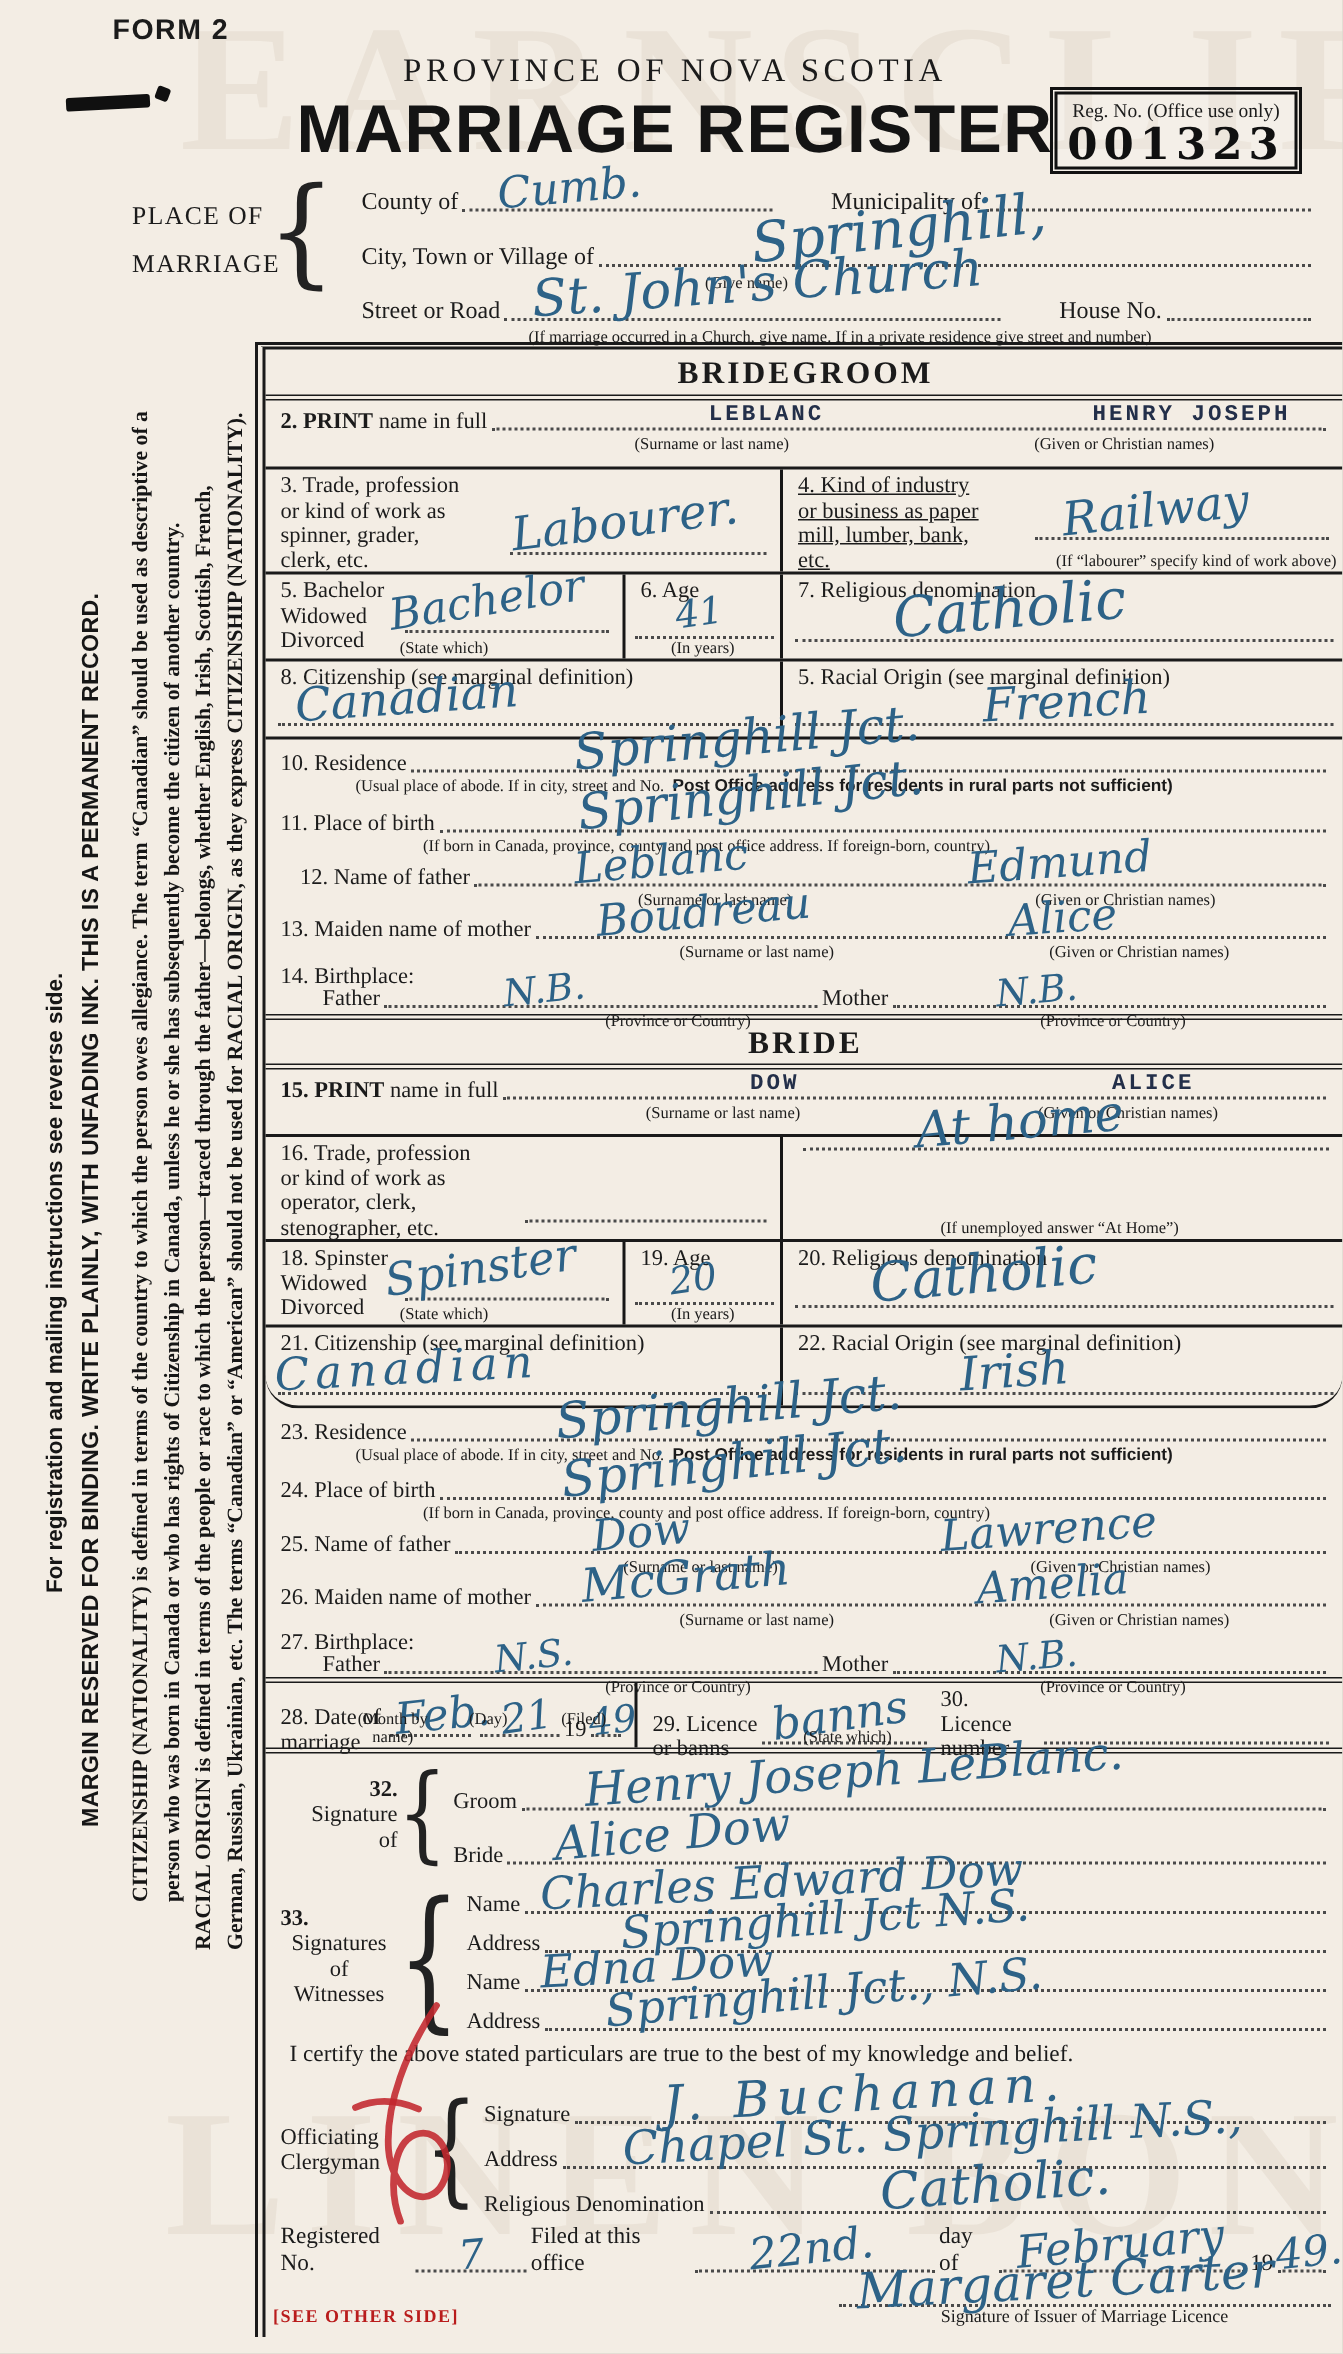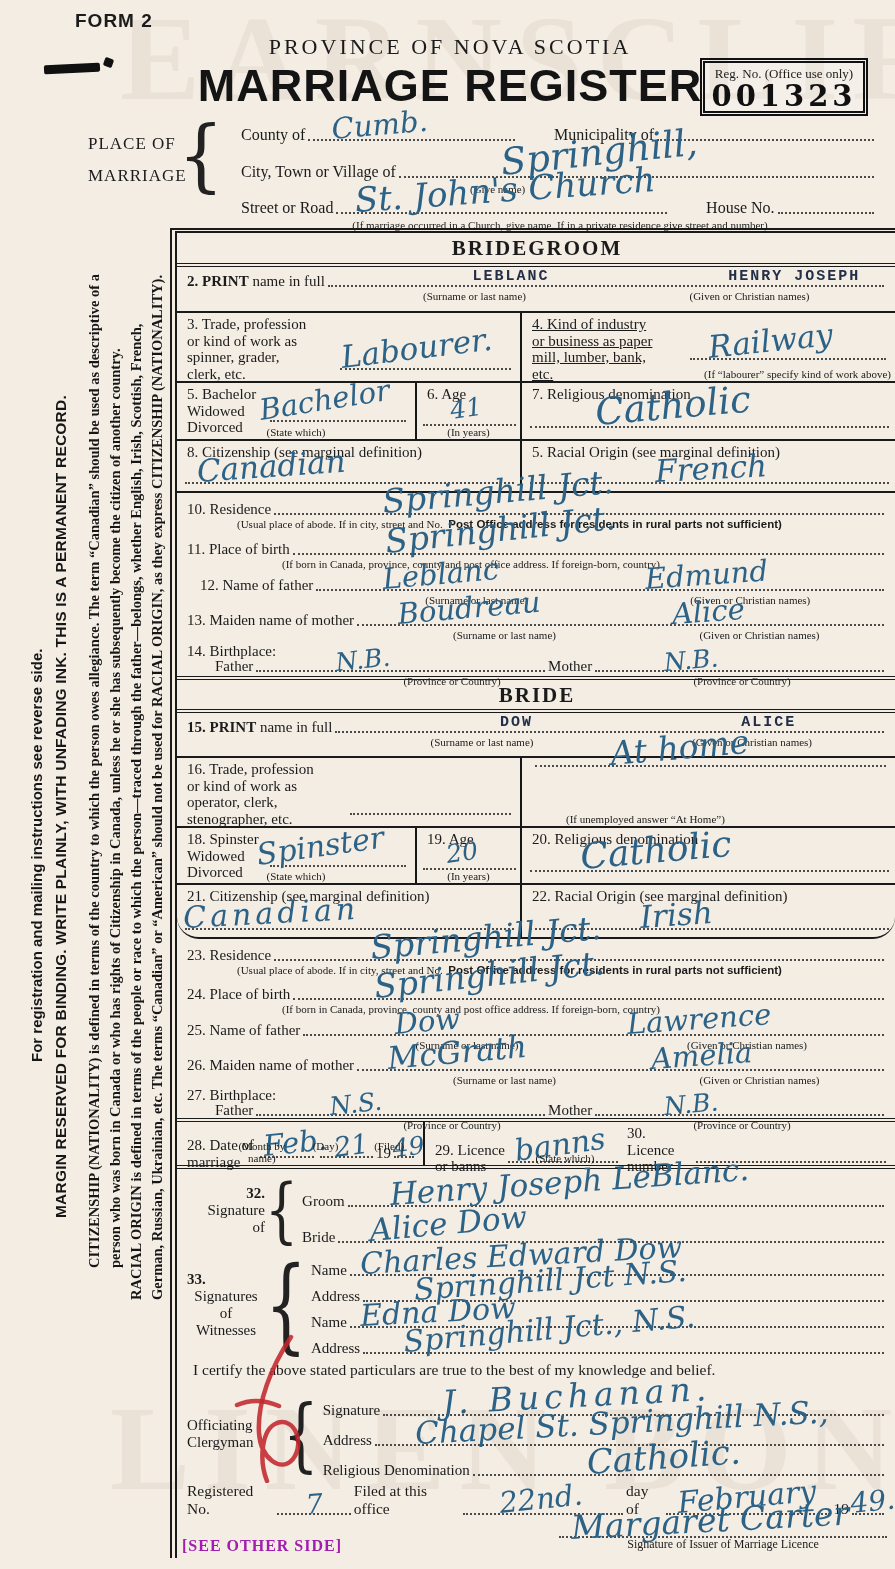--- a/index.html
+++ b/index.html
@@ -48,21 +48,21 @@
   .cA1{width:343px;} .cA2{flex:1;}
   .cB1{width:238px;} .cB2{width:105px;} .cB3{flex:1;}
   .cC1{width:246px;} .cC2{flex:1;}
   .pre{white-space:pre-line;}
   .lab4{font-size:15px;line-height:16.5px;}
   .cellsub{position:absolute;bottom:1px;left:0;right:0;text-align:center;font-size:11px;}
   .subrow{display:flex;font-size:11px;line-height:12px;}
   .half{flex:1;text-align:center;}
   .redmark{position:absolute;left:233px;top:1333px;}
   .inkdash{position:absolute;background:#101010;border-radius:2px;}
-  .seeother{position:absolute;left:182px;top:1537px;font-size:16px;letter-spacing:1px;font-weight:bold;color:#a21caf;}
+  .seeother{position:absolute;left:182px;top:1537px;font-size:12px;letter-spacing:1px;font-weight:bold;color:#b91c1c;}
 </style>
 </head>
 <body>
 
 <div class="page">
 
   <div class="wm" style="left:120px;top:-10px;font-size:120px;">EARNSCLIFFE</div>
   <div class="wm" style="left:110px;top:1380px;font-size:120px;">LINEN BOND</div>
 
   <div class="inkdash" style="left:44px;top:64px;width:56px;height:9px;transform:rotate(-3deg);"></div>
@@ -312,21 +312,21 @@
               <span class="hw"></span>
             </span>
             </div>
         </div>
         <div class="cl cA2">
           <div class="fx">
             <span class="f" style="margin-bottom:22px;">
               <span class="hw" style="left:22%;font-size:33px;transform:rotate(-5deg);">At home</span>
             </span>
             </div>
-          <div class="cellsub" style="text-align:left;padding-right:4px;margin-left:44px;">(If unemployed answer “At Home”)</div>
+          <div class="cellsub" style="text-align:center;padding-right:4px;">(If unemployed answer “At Home”)</div>
         </div>
       </div>
     </div>
 
     <div class="r sld" style="height:57px;padding:0;">
       <div class="cells">
         <div class="cl cB1">
           <div class="fx">
               <span class="lab4 pre" style="width:80px;">18. Spinster
 Widowed

